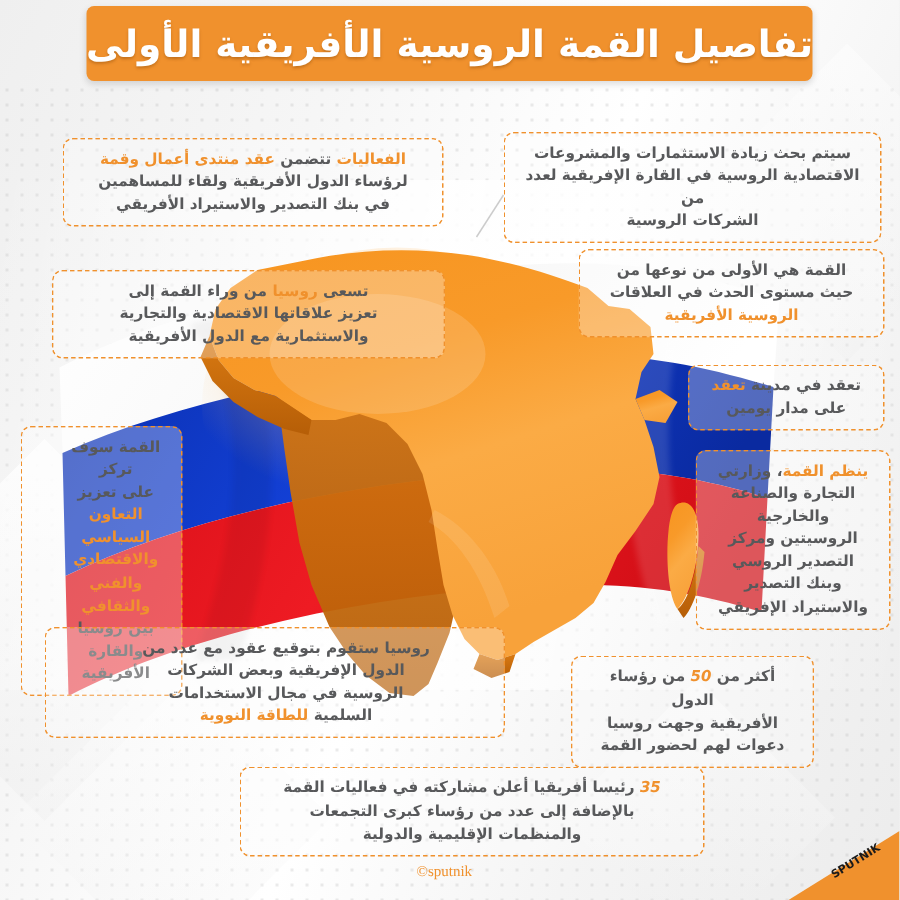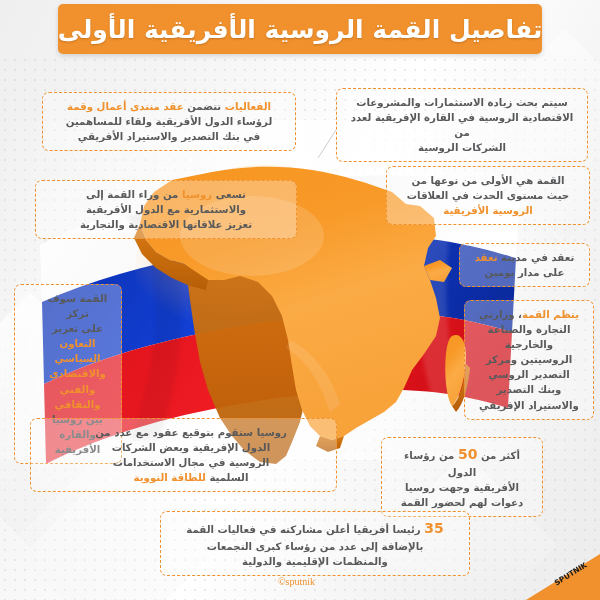--- a/index.html
+++ b/index.html
@@ -69,21 +69,21 @@
     border-radius:7px;
     background:rgba(255,255,255,.30);
     padding:6px 9px;
     color:#58595b;
     font-size:10.2px;
     font-weight:bold;
     line-height:1.48;
     text-align:center;
   }
   .callout .hl { color:#f0912d; }
-  .callout .num { color:#f0912d; font-size:14px; }
+  .callout .num { color:#f0912d; font-size:10px;font-style:italic; }
 
   #c-events     { left:42px;  top:92px;  width:254px; }
   #c-investment { left:336px; top:88px;  width:252px; }
   #c-first      { left:386px; top:166px; width:204px; }
   #c-seeks      { left:20px;  top:180px; width:262px;margin-left:15px; }
   #c-sochi      { left:459px; top:243px; width:131px; }
   #c-focus      { left:14px;  top:284px; width:108px;padding-left:28px; }
   #c-organizers { left:464px; top:300px; width:130px; }
   #c-nuclear    { left:30px;  top:418px; width:307px;padding-left:24px; }
   #c-leaders    { left:381px; top:437px; width:162px; }
@@ -226,22 +226,22 @@
 <div class="callout" id="c-first">
   <div>القمة هي الأولى من نوعها من</div>
   <div>حيث مستوى الحدث في العلاقات</div>
   <div class="hl">الروسية الأفريقية</div>
 </div>
 
 <div class="callout" id="c-seeks">
   <div>
     <span>تسعى </span><span class="hl">روسيا</span><span> من وراء القمة إلى</span>
   </div>
+  <div>تعزيز علاقاتها الاقتصادية والتجارية</div>
   <div>والاستثمارية مع الدول الأفريقية</div>
-  <div>تعزيز علاقاتها الاقتصادية والتجارية</div>
 </div>
 
 <div class="callout" id="c-sochi">
   <div>
     <span>تعقد في مدينة </span><span class="hl">تعقد</span>
   </div>
   <div>على مدار يومين</div>
 </div>
 
 <div class="callout" id="c-focus">

